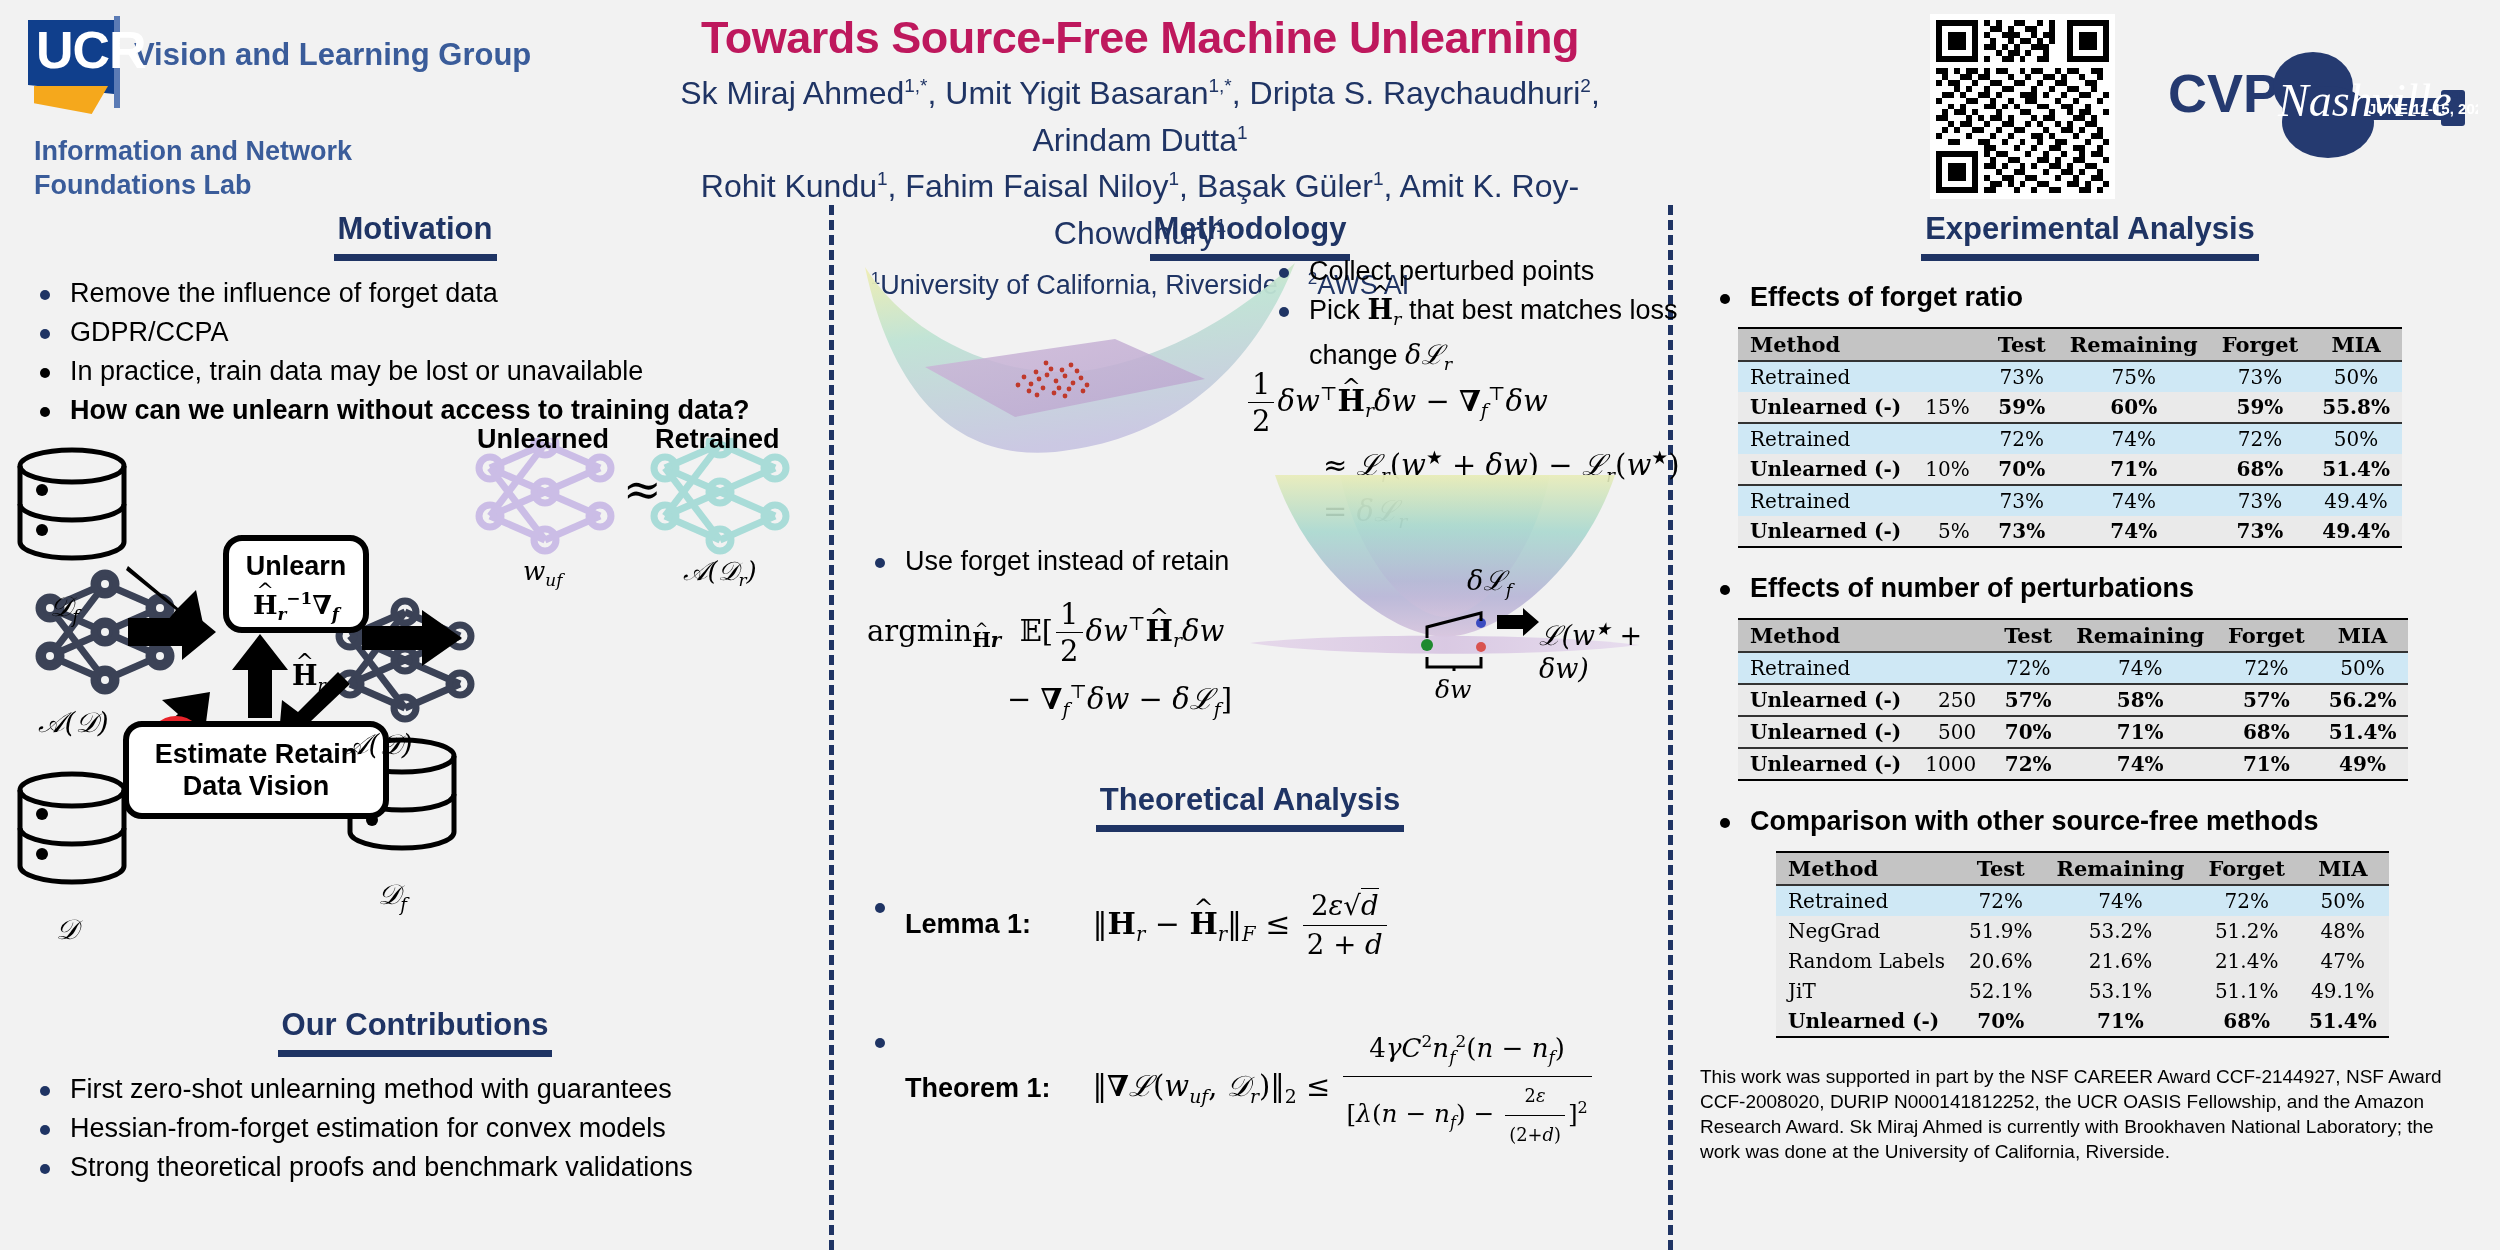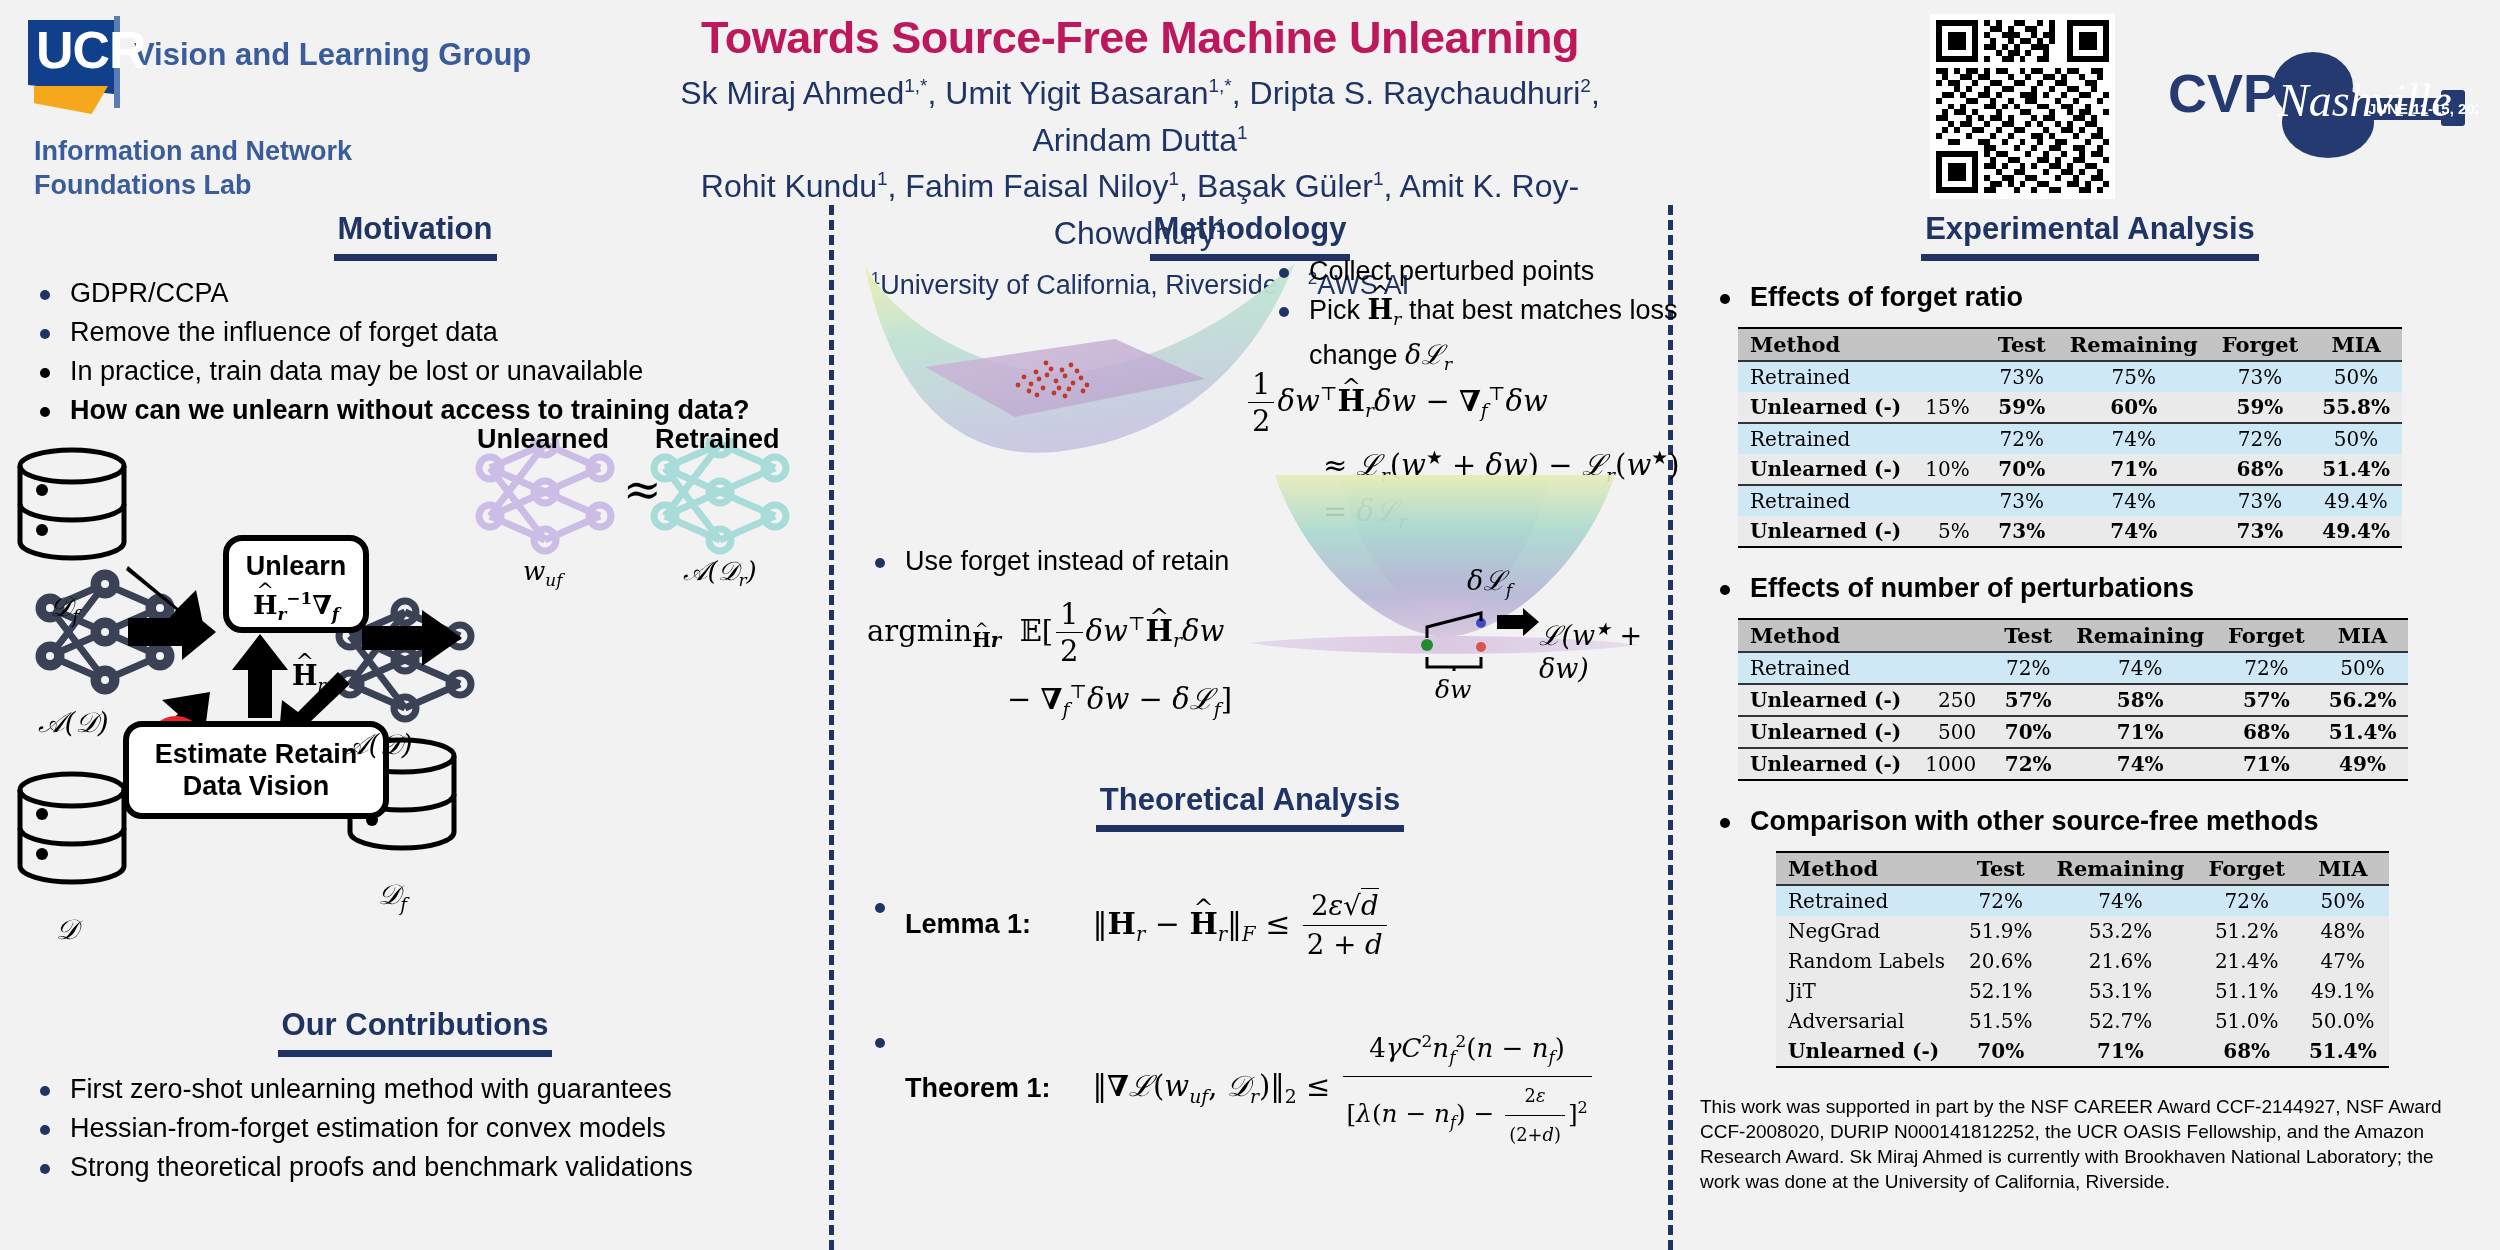--- a/index.html
+++ b/index.html
@@ -413,22 +413,22 @@
   <div class="divider d1"></div>
   <div class="divider d2"></div>
 
   <div class="col col1">
 
     <div class="sec-head">
       <span class="t">Motivation</span>
     </div>
 
     <ul class="bl">
+      <li>Remove the influence of forget data</li>
       <li>GDPR/CCPA</li>
-      <li>Remove the influence of forget data</li>
       <li class="dark">In practice, train data may be lost or unavailable</li>
       <li class="bold dark">How can we unlearn without access to training data?</li>
     </ul>
 
     <div class="fig1">
       <svg width="800" height="560" viewBox="0 0 800 560">
         <defs>
           <marker id="ar" markerWidth="6" markerHeight="6" refX="3" refY="3" orient="auto">
             <path d="M0,0 L6,3 L0,6 z" fill="#000"></path>
           </marker>
@@ -937,27 +937,20 @@
             <td>21.4%</td>
             <td>47%</td>
           </tr>
           <tr>
             <td class="m">JiT</td>
             <td>52.1%</td>
             <td>53.1%</td>
             <td>51.1%</td>
             <td>49.1%</td>
           </tr>
-          <tr>
-            <td class="m">Adversarial</td>
-            <td>51.5%</td>
-            <td>52.7%</td>
-            <td>51.0%</td>
-            <td>50.0%</td>
-          </tr>
           <tr class="bold botrule">
             <td class="m">Unlearned (-)</td>
             <td>70%</td>
             <td>71%</td>
             <td>68%</td>
             <td>51.4%</td>
           </tr>
         </tbody>
       </table>
     </div>

